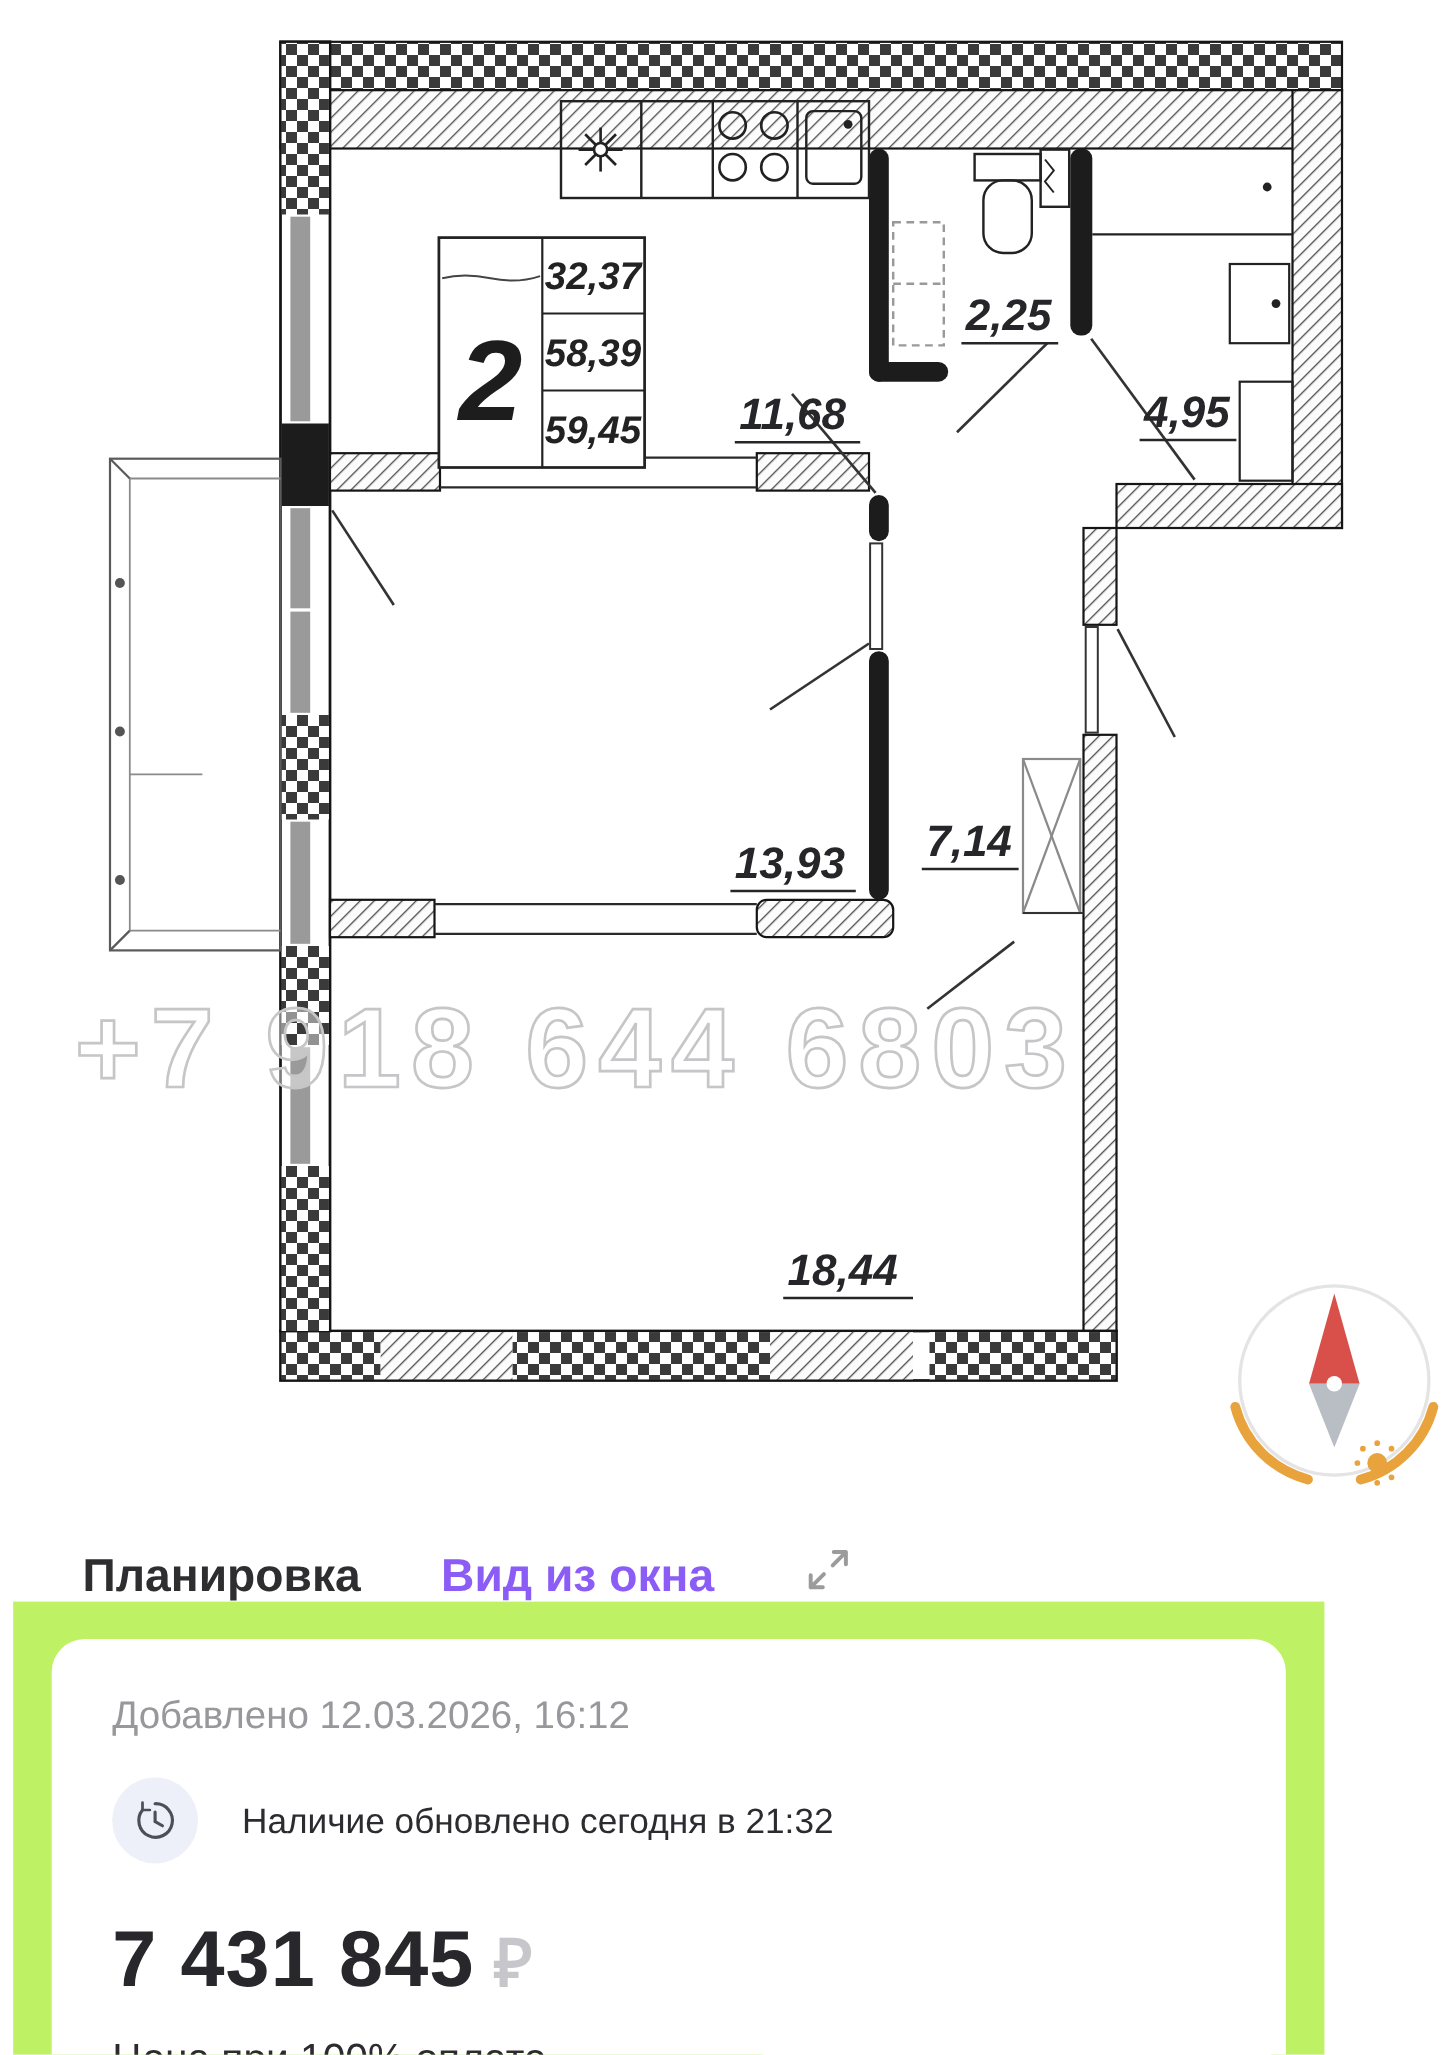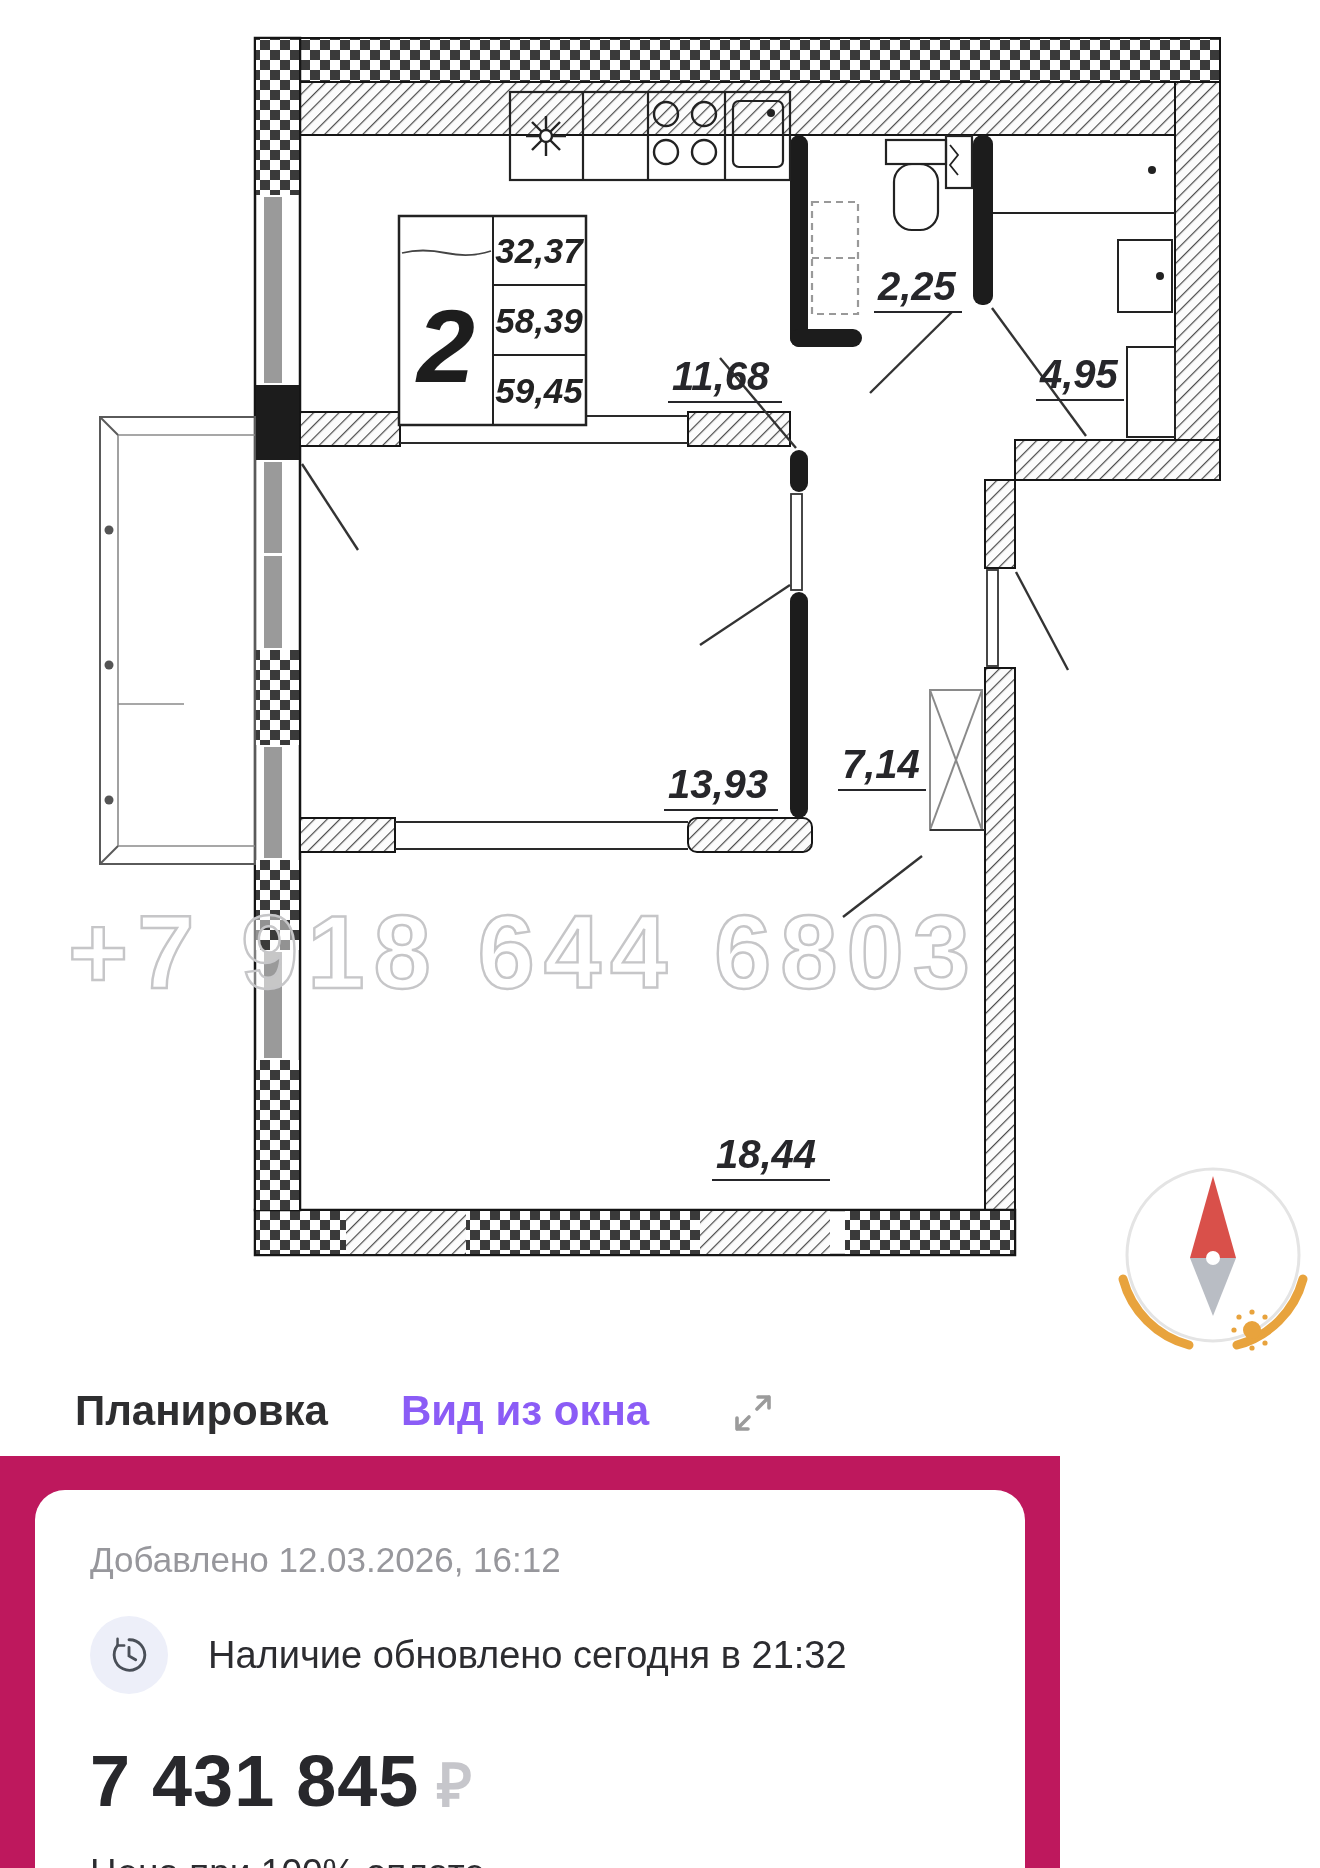--- a/index.html
+++ b/index.html
@@ -8,37 +8,37 @@
     font-family:"Liberation Sans", sans-serif;
   }
   #plan-svg{position:absolute;left:0;top:0;}
   
   .area-label{font-family:"Liberation Sans",sans-serif;font-style:italic;font-weight:700;fill:#26262a;font-size:40px;}
   .table-num{font-family:"Liberation Sans",sans-serif;font-style:italic;font-weight:700;fill:#222;font-size:35px;}
   .big-two{font-family:"Liberation Sans",sans-serif;font-style:italic;font-weight:700;fill:#1d1d1d;font-size:104px;}
   .watermark-text{font-family:"Liberation Sans",sans-serif;font-weight:700;font-size:103px;letter-spacing:9px;
     fill:rgba(255,255,255,0.45);stroke:#c6c6c8;stroke-width:2.4px;}
   
-  .tabs{position:absolute;left:0;top:1352px;width:1320px;height:104px;background:#fff;display:flex;align-items:center;padding:0;}
+  .tabs{position:absolute;left:0;top:1352px;width:1320px;height:104px;background:#fff;display:flex;align-items:flex-end;padding:0;}
   .tab{position:relative;font-size:42px;font-weight:700;color:#8b5cf6;background:none;border:none;
     font-family:"Liberation Sans",sans-serif;padding:14px 0 0 0;margin:0;cursor:pointer;}
   .tab.active{color:#2e2e30;}
   .tab-indicator{position:absolute;left:0;top:84px;height:14px;width:100%;background:#3c3c3e;border-radius:8px;}
   .t1{margin-left:75px;}
   .t2{margin-left:73px;}
   .expand-ic{margin-left:80px;margin-top:22px;}
   .t3{margin-left:22px;}
   
-  .section{position:absolute;left:0;top:1456px;width:1060px;height:412px;background:#be185d;}
+  .section{position:absolute;left:12px;top:1456px;width:1192px;height:412px;background:#bef264;}
   .card{position:absolute;left:35px;right:35px;top:34px;bottom:0;background:#ffffff;border-radius:30px 30px 0 0;
     padding:50px 55px 0 55px;box-sizing:border-box;}
   .added{font-size:35px;color:#97979c;}
   .avail-row{display:flex;align-items:center;margin-top:36px;}
   .avail-ic{width:78px;height:78px;border-radius:50%;background:#edeff9;display:flex;align-items:center;justify-content:center;flex:0 0 auto;}
-  .avail-text{font-size:38px;color:#2c2c30;margin-left:40px;font-weight:400;}
+  .avail-text{font-size:32px;color:#2c2c30;margin-left:40px;font-weight:400;}
   .price-row{margin-top:46px;display:flex;align-items:baseline;text-align:right;}
   .price{font-size:72px;font-weight:700;color:#28282c;letter-spacing:1px;}
   .currency{font-size:60px;font-weight:700;color:#c6c6cb;margin-left:18px;}
   .price-note{margin-top:28px;font-size:37px;color:#2c2c30;}
 </style>
 </head>
 <body>
 
 <svg id="plan-svg" width="1320" height="1352" viewBox="0 0 1320 1352">
   <defs>

